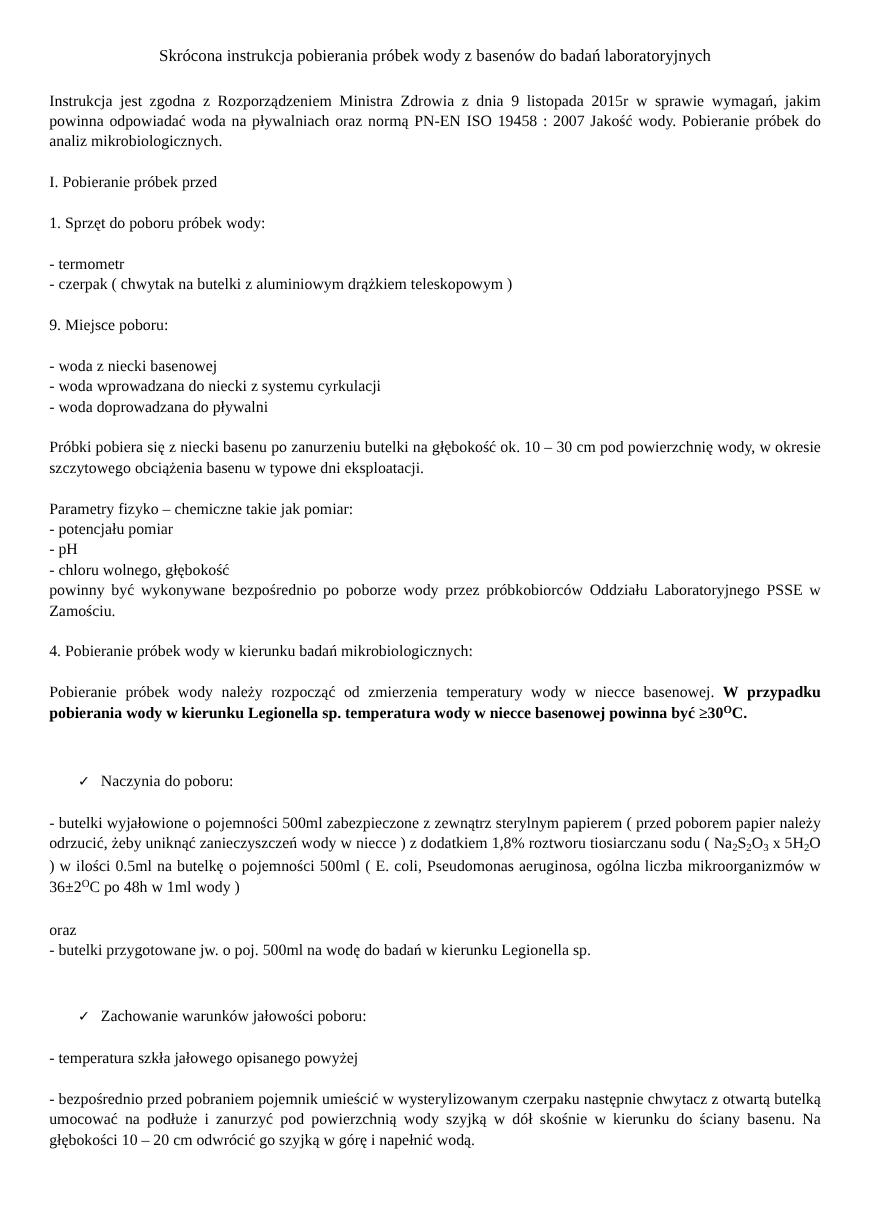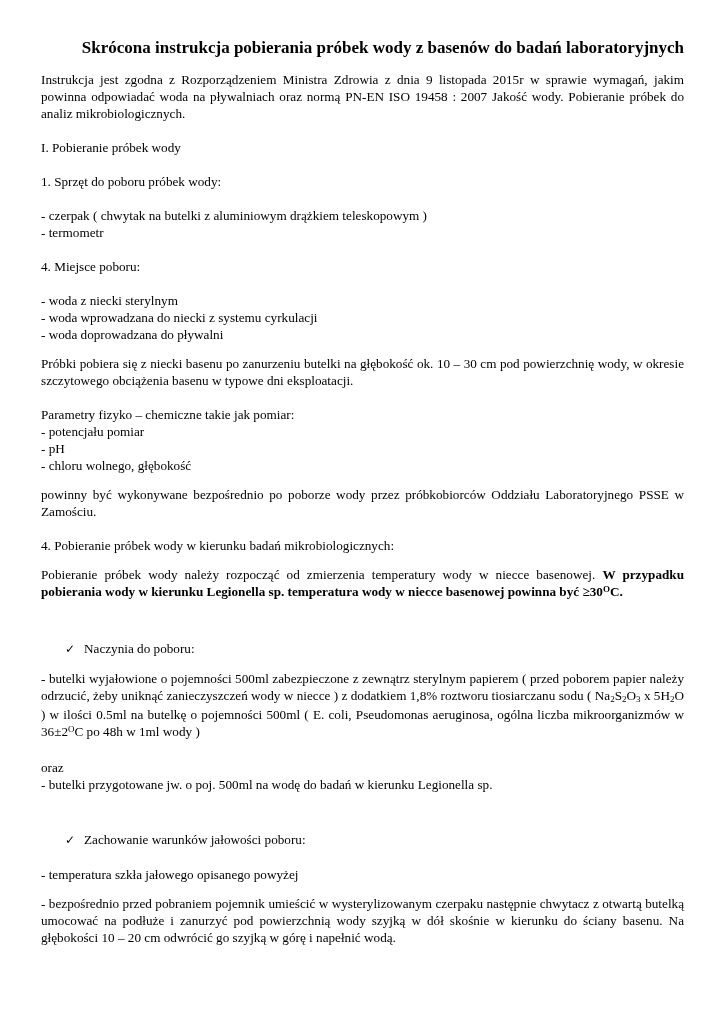--- a/index.html
+++ b/index.html
@@ -8,62 +8,62 @@
     height: 1024px;
     background: #ffffff;
     color: #000000;
     font-family: "Liberation Serif", "DejaVu Serif", serif;
     font-size: 13.2px;
     line-height: 17px;
     overflow: hidden;
   }
   .page { padding: 38px 41px 20px 41px; }
   .title {
-    font-size: 17px;
+    font-size: 14px;
     line-height: 20px;
-    font-weight: bold;
-    text-align: right;
+    font-weight: normal;
+    text-align: center;
     margin: 0 0 13px 0;
   }
   p { margin: 0; }
   .blk { margin-top: 17px; }
-  .just { text-align: justify; margin-top: 12px; }
+  .just { text-align: justify; }
   .b { font-weight: bold; }
   .sup { font-size: 9px; position: relative; top: -4px; }
   .sub { font-size: 9px; position: relative; top: 2px; }
   .bullet { margin-top: 38px; padding-left: 24px; }
   .check {
     display: inline-block;
     width: 19px;
     font-family: "DejaVu Sans", sans-serif;
     font-size: 12px;
   }
 </style>
 </head>
 <body>
 
 <div class="page">
 
   <h1 class="title">Skrócona instrukcja pobierania próbek wody z basenów do badań laboratoryjnych</h1>
 
   <p class="blk just">Instrukcja jest zgodna z Rozporządzeniem Ministra Zdrowia  z dnia 9 listopada 2015r w sprawie  wymagań, jakim powinna odpowiadać woda na pływalniach oraz normą PN-EN ISO 19458 : 2007  Jakość wody. Pobieranie próbek do analiz mikrobiologicznych.</p>
 
-  <p class="blk">I. Pobieranie próbek wody</p>
+  <p class="blk">I. Pobieranie próbek przed</p>
 
   <p class="blk">1. Sprzęt do poboru próbek wody:</p>
 
   <div class="blk">
+    <p>- termometr</p>
     <p>- czerpak ( chwytak  na butelki z aluminiowym drążkiem teleskopowym )</p>
-    <p>- termometr</p>
   </div>
 
-  <p class="blk">4.  Miejsce poboru:</p>
+  <p class="blk">9.  Miejsce poboru:</p>
 
   <div class="blk">
-    <p>- woda z niecki sterylnym</p>
+    <p>- woda z niecki basenowej</p>
     <p>- woda wprowadzana do niecki  z systemu cyrkulacji</p>
     <p>- woda doprowadzana do pływalni</p>
   </div>
 
   <p class="blk just">Próbki pobiera się z niecki basenu po zanurzeniu  butelki na głębokość ok. 10 – 30 cm pod powierzchnię wody, w okresie szczytowego obciążenia basenu w typowe dni eksploatacji.</p>
 
 
   <div class="blk">
     <p>Parametry fizyko – chemiczne takie jak pomiar:</p>
     <p>- potencjału pomiar</p>

